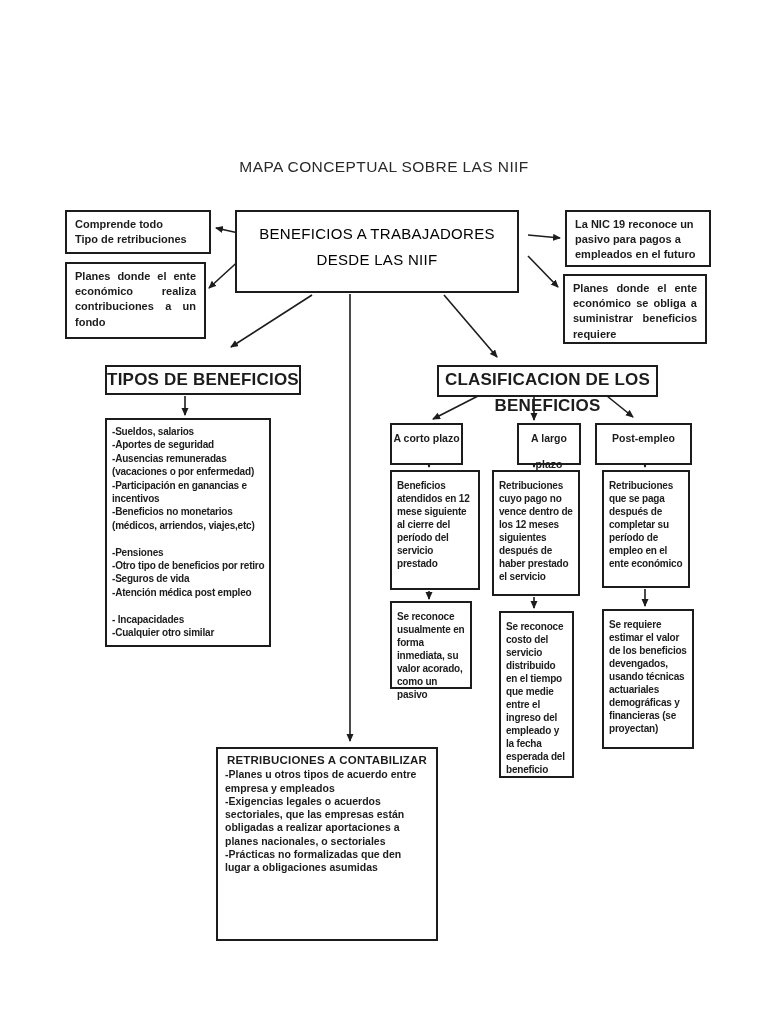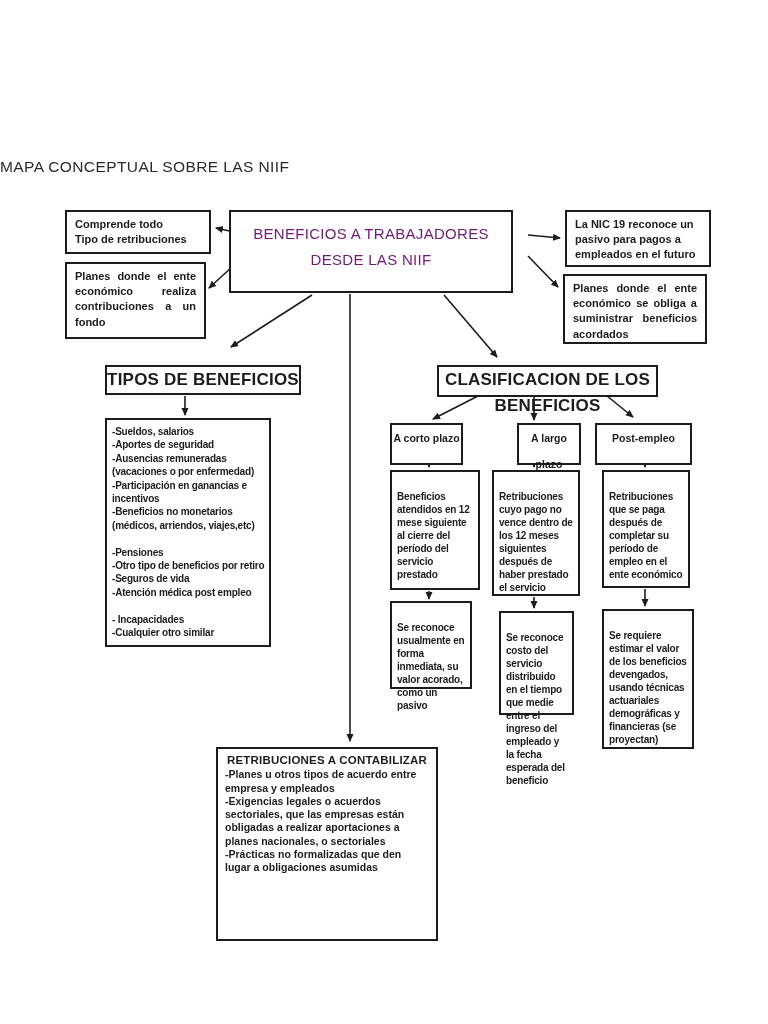--- a/index.html
+++ b/index.html
@@ -4,31 +4,31 @@
 <style>
   html,body{margin:0;padding:0;}
   body{
     width:768px;height:1024px;background:#ffffff;
     font-family:"Liberation Sans", sans-serif;color:#1c1c1c;
     position:relative;overflow:hidden;
   }
   .stage{position:absolute;inset:0;width:768px;height:1024px;}
   .title{
     position:absolute;left:0;top:158px;width:768px;
-    text-align:left;font-size:15.5px;letter-spacing:.4px;color:#2a2a2a;
+    text-align:center;font-size:15.5px;letter-spacing:.4px;color:#2a2a2a;
   }
   .box{
     position:absolute;background:#fff;border:2px solid #1c1c1c;
     box-sizing:border-box;font-weight:bold;color:#1c1c1c;
   }
   .pre{white-space:pre-line;}
   .central{
-    left:229px;top:210px;width:284px;height:83px;
+    left:235px;top:210px;width:284px;height:83px;
     font-weight:normal;font-size:15px;text-align:center;
-    padding-top:9px;line-height:1.75;letter-spacing:.3px;color:#701a75;
+    padding-top:9px;line-height:1.75;letter-spacing:.3px;color:#000000;
   }
   .note{font-size:11px;line-height:1.38;padding:5px 8px;}
   .just{text-align:justify;text-align-last:left;}
   .comprende{left:65px;top:210px;width:146px;height:44px;}
   .planes-fondo{left:65px;top:262px;width:141px;height:77px;}
   .nic19{left:565px;top:210px;width:146px;height:57px;}
   .planes-benef{left:563px;top:274px;width:144px;height:70px;}
   .hdr{
     font-size:17px;text-align:center;line-height:26px;letter-spacing:.2px;
   }
@@ -38,26 +38,26 @@
     left:105px;top:418px;width:166px;min-height:214px;
     font-size:10px;line-height:13.4px;padding:5px 4px 5px 5px;letter-spacing:-.2px;
   }
   .cat{
     height:42px;font-size:10.5px;text-align:center;line-height:26px;
   }
   .cat-corto{left:390px;top:423px;width:73px;}
   .cat-largo{left:492px;top:423px;width:64px;margin-left:25px;}
   .cat-post{left:595px;top:423px;width:97px;}
   .desc{
-    font-size:10px;line-height:13px;padding:18px 5px;letter-spacing:-.2px;
+    font-size:10px;line-height:13px;padding:7px 5px;letter-spacing:-.2px;
   }
   .d-corto-1{left:390px;top:470px;width:90px;height:120px;}
   .d-corto-2{left:390px;top:601px;width:82px;height:88px;}
   .d-largo-1{left:492px;top:470px;width:88px;height:126px;}
-  .d-largo-2{left:499px;top:611px;width:75px;height:104px;}
+  .d-largo-2{left:499px;top:611px;width:75px;height:167px;}
   .d-post-1{left:602px;top:470px;width:88px;height:118px;}
   .d-post-2{left:602px;top:609px;width:92px;height:140px;}
   .retrib{
     left:216px;top:747px;width:222px;height:194px;
     font-size:10.5px;line-height:13.3px;padding:5px 7px;
   }
   .retrib .rt-title{
     text-align:center;font-size:11.5px;letter-spacing:.2px;margin-bottom:1px;
   }
   svg.connectors{position:absolute;left:0;top:0;pointer-events:none;}
@@ -99,21 +99,21 @@
   <div class="box central">
     <div>BENEFICIOS A TRABAJADORES</div>
     <div>DESDE LAS NIIF</div>
   </div>
 
   <div class="box note pre comprende">Comprende todo
 Tipo de retribuciones</div>
   <div class="box note just planes-fondo">Planes donde el ente económico realiza contribuciones a un fondo</div>
 
   <div class="box note nic19">La NIC 19 reconoce un pasivo para pagos a empleados en el futuro</div>
-  <div class="box note just planes-benef">Planes donde el ente económico se obliga a suministrar beneficios acordados</div>
+  <div class="box note just planes-benef">Planes donde el ente económico se obliga a suministrar beneficios requiere</div>
 
   <div class="box hdr tipos-hdr">TIPOS DE BENEFICIOS</div>
   <div class="box pre tipos-list">-Sueldos, salarios
 -Aportes de seguridad
 -Ausencias remuneradas (vacaciones o por enfermedad)
 -Participación en ganancias e incentivos
 -Beneficios no monetarios (médicos, arriendos, viajes,etc)
 
 -Pensiones
 -Otro tipo de beneficios por retiro

